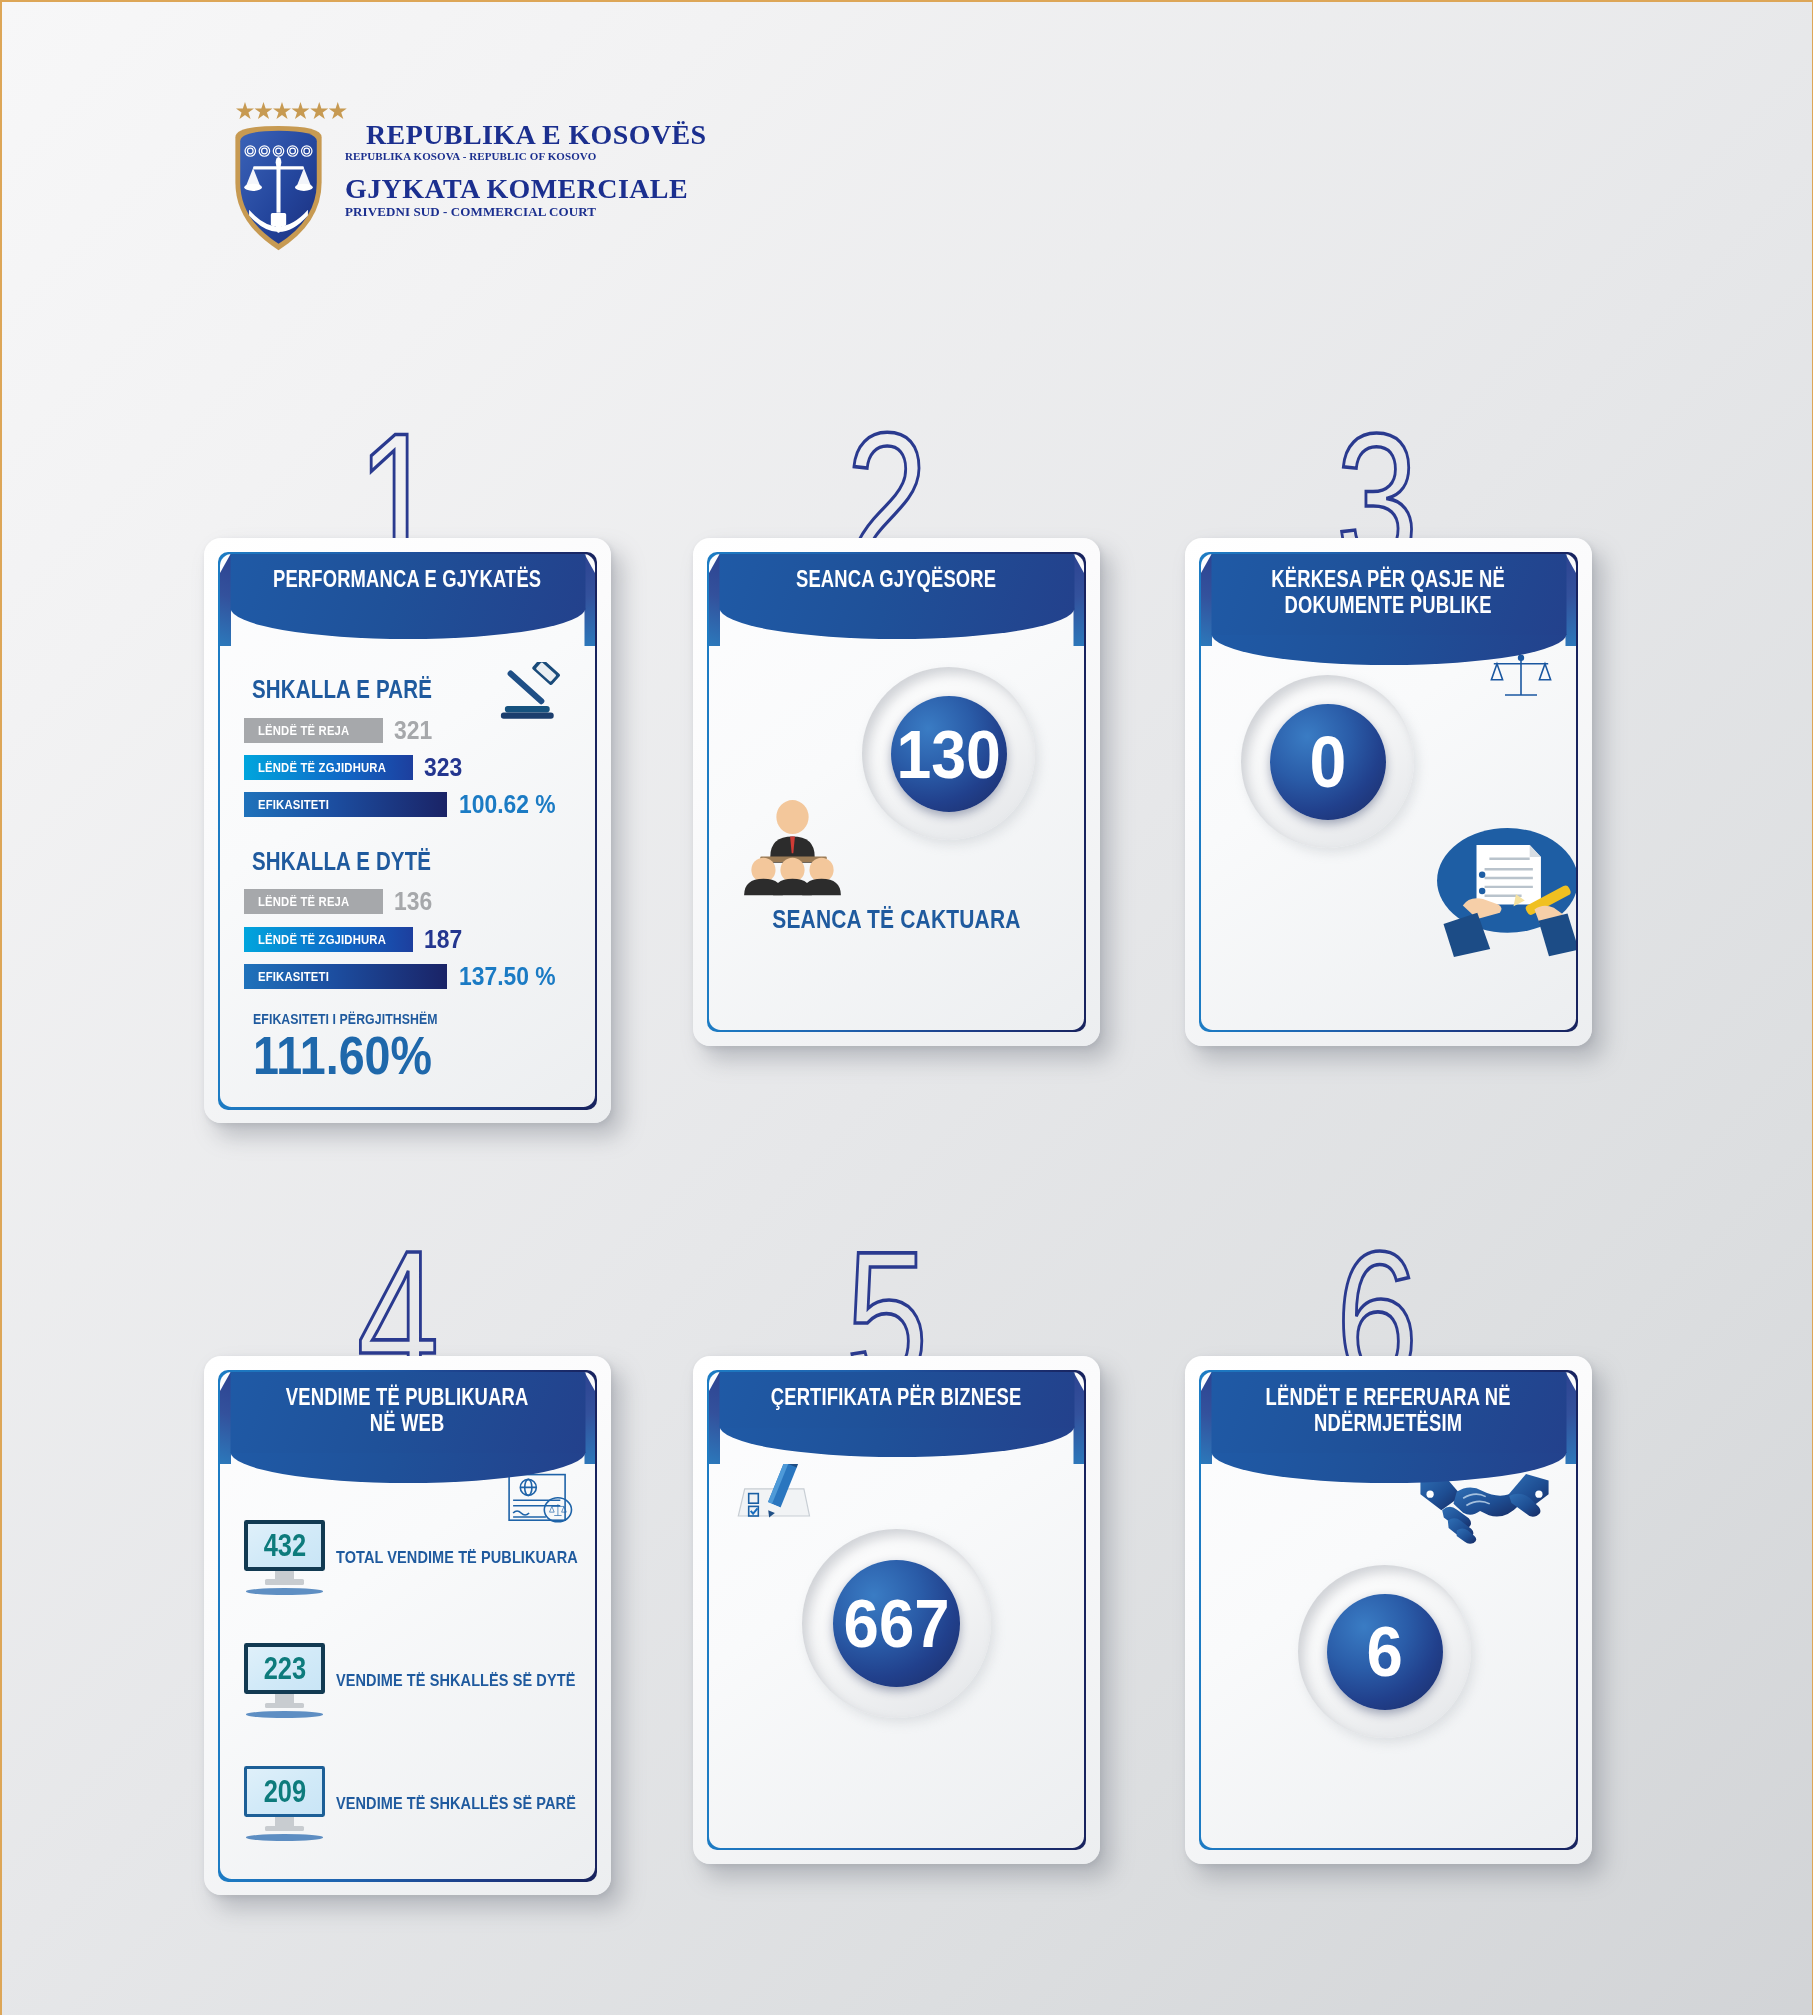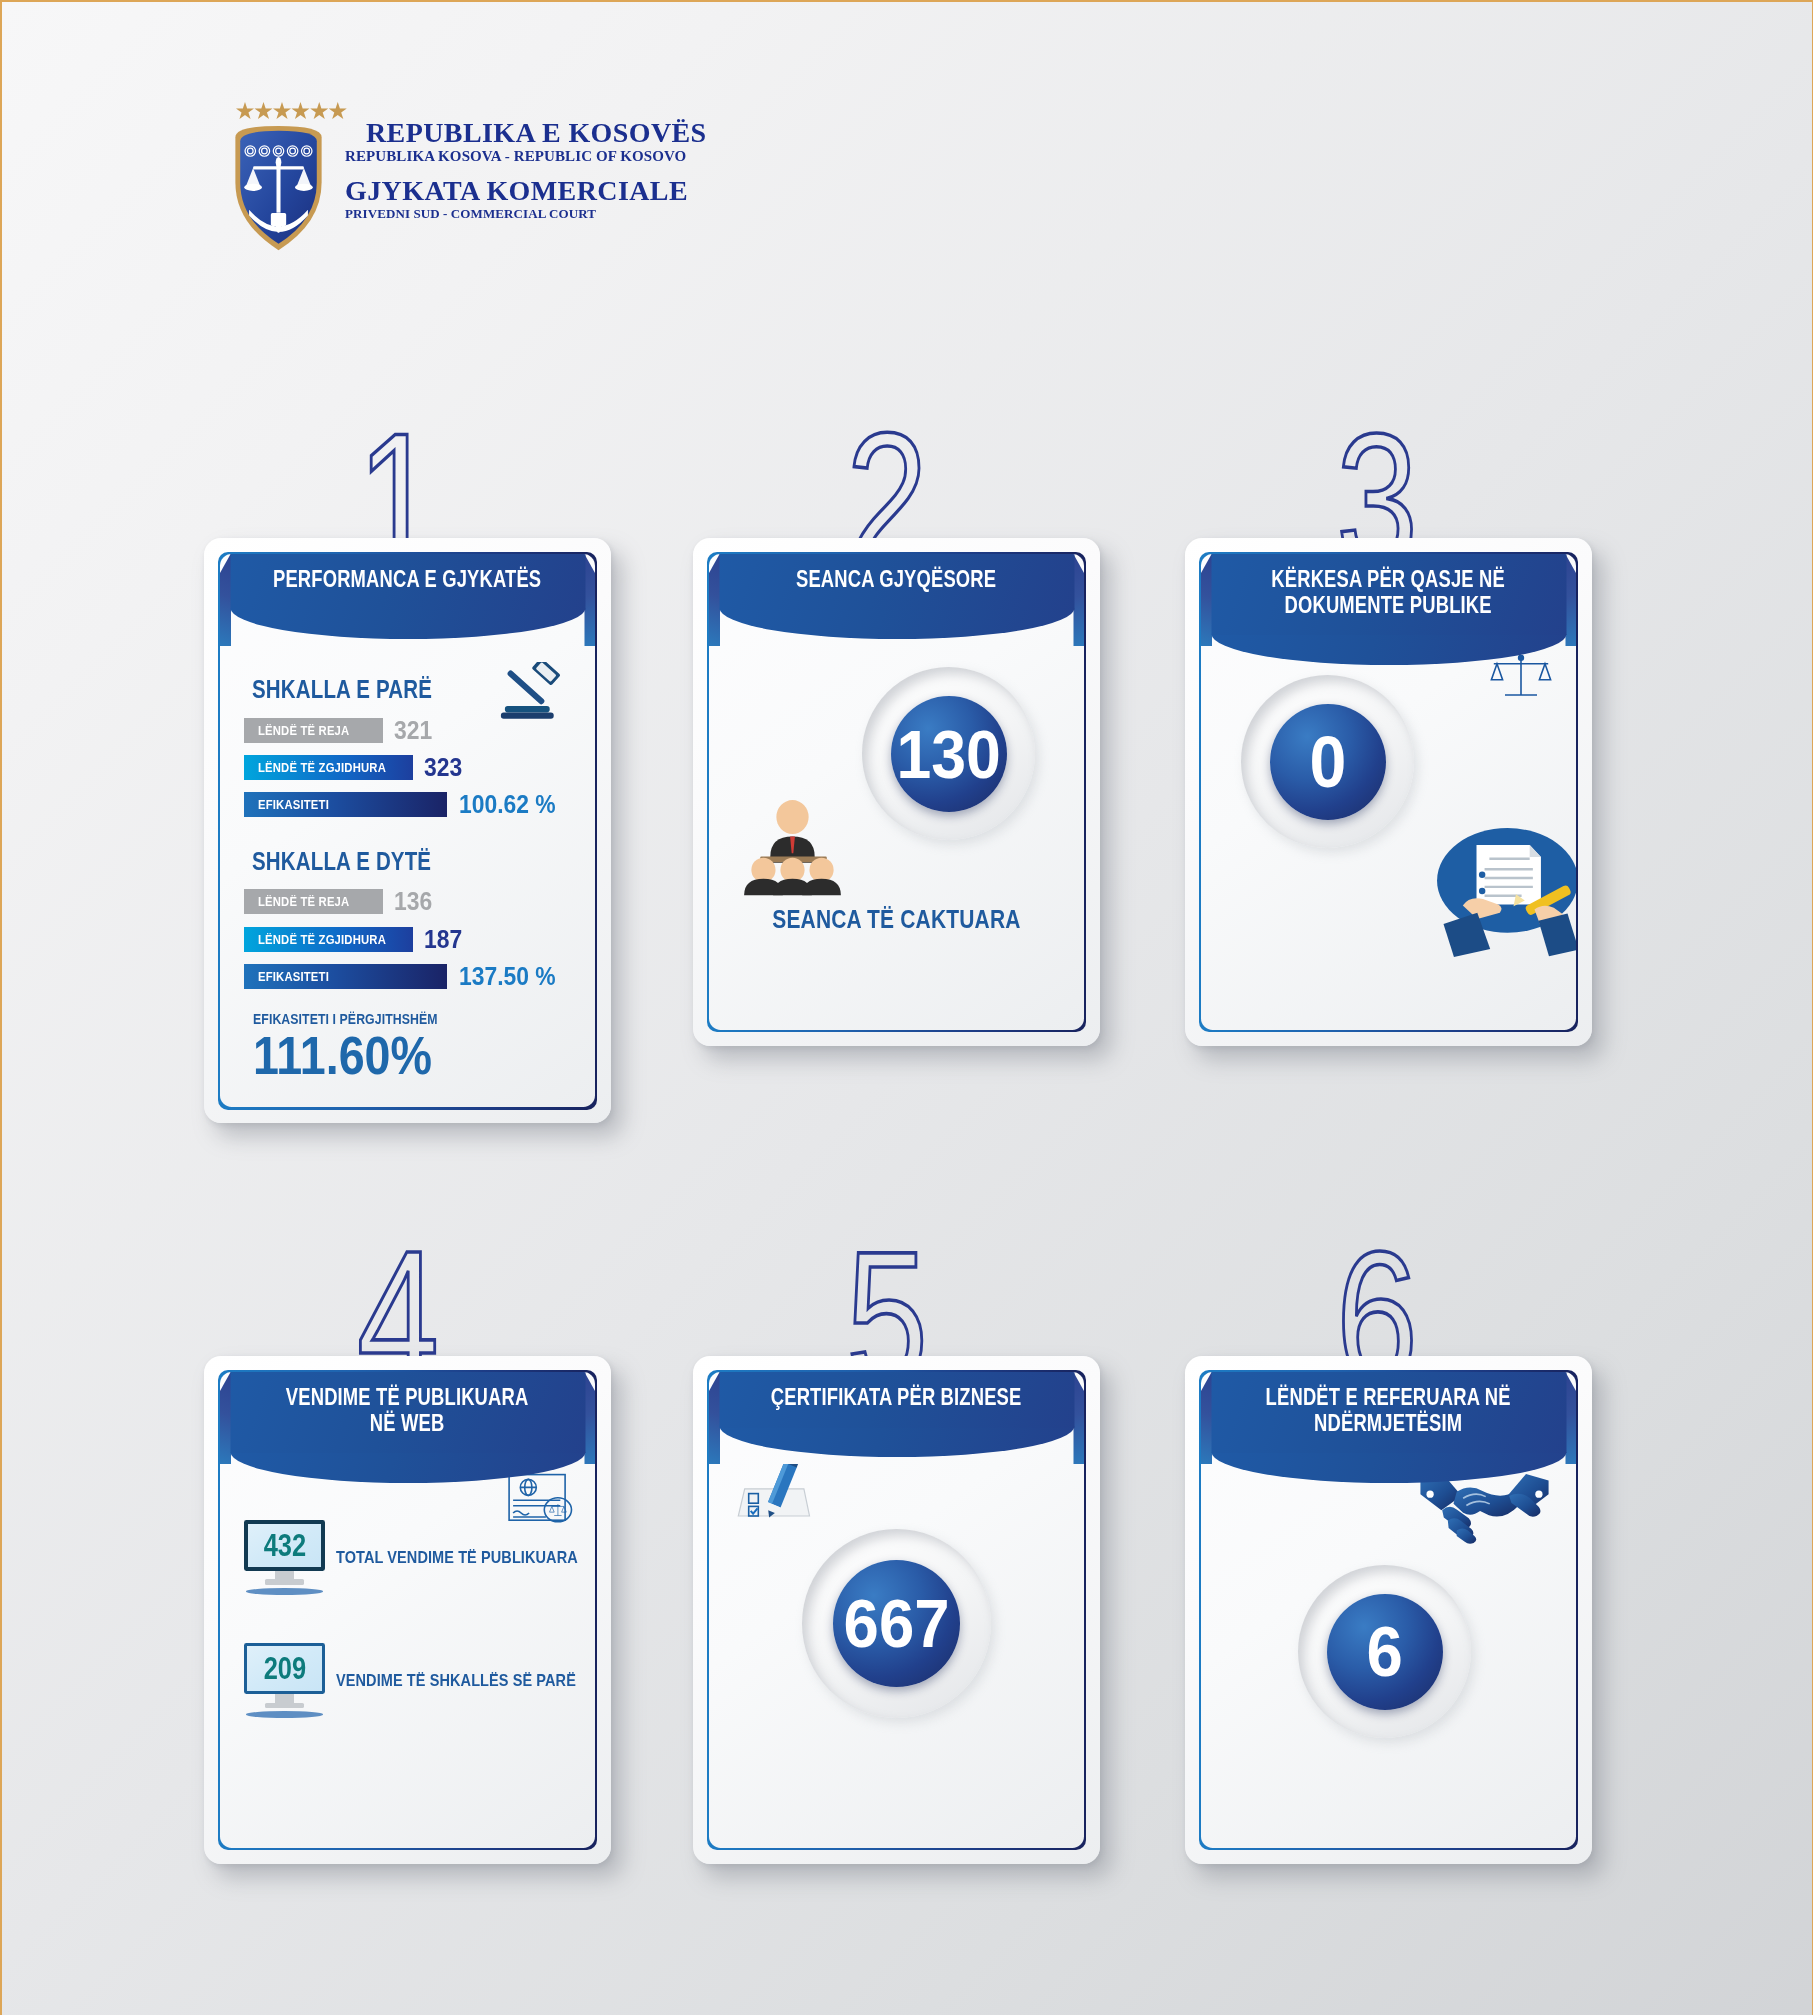--- a/index.html
+++ b/index.html
@@ -16,21 +16,21 @@
     border:2.8px solid #dda657;
     overflow:hidden;
   }
 
   
   #logo-block { position:absolute; left:226px; top:101px; display:flex; align-items:center; gap:16px; }
   .shield-wrap { position:relative; width:101px; height:133px; }
   .stars { position:absolute; top:-3.2px; left:6.4px; width:89px; text-align:center; color:#c79a52; font-size:23.4px; letter-spacing:-2.4px; line-height:1; }
   .logo-text { color:#1b2f8f; line-height:1.0; }
   .lt1 { font-size:28px; font-weight:bold; font-family:"Liberation Serif",serif; letter-spacing:0.4px;margin-left:21px; }
-  .lt2 { font-size:15px; font-weight:bold; font-family:"Liberation Serif",serif; margin-top:1.6px; letter-spacing:0.1px;}
+  .lt2 { font-size:11px; font-weight:bold; font-family:"Liberation Serif",serif; margin-top:1.6px; letter-spacing:0.1px;}
   .lt3 { font-size:28px; font-weight:bold; font-family:"Liberation Serif",serif; margin-top:13.7px; letter-spacing:0.4px;}
   .lt4 { font-size:13px; font-weight:bold; font-family:"Liberation Serif",serif; margin-top:1.6px; letter-spacing:0.1px;}
 
   #title-block { position:absolute; left:943px; top:103px; width:532px; text-align:center; }
   #report-title {
     font-size:71px; font-weight:bold; color:#8d9094;
     transform:scaleX(0.52); transform-origin:center top;
     letter-spacing:2.4px; white-space:nowrap; line-height:0.95;
   }
   #title-rule { display:flex; width:278px; height:15.3px; margin:15.3px auto 0; }
@@ -440,20 +440,31 @@
               <div class="mon-screen">
                     <div class="mon-num">432</div>
                   </div>
               <div class="mon-neck"></div>
                   <div class="mon-base"></div>
                   <div class="mon-shadow"></div>
             </div>
             <div class="mon-label">TOTAL VENDIME TË PUBLIKUARA</div>
           </div>
 
+          <div class="mon-row" style="margin-top:48px;">
+            <div class="monitor">
+              <div class="mon-screen">
+                    <div class="mon-num">223</div>
+                  </div>
+              <div class="mon-neck"></div>
+                  <div class="mon-base"></div>
+                  <div class="mon-shadow"></div>
+            </div>
+            <div class="mon-label">VENDIME TË SHKALLËS SË DYTË</div>
+          </div>
 
           <div class="mon-row" style="margin-top:48px;">
             <div class="monitor">
               <div class="mon-screen thin">
                     <div class="mon-num">209</div>
                   </div>
               <div class="mon-neck"></div>
                   <div class="mon-base"></div>
                   <div class="mon-shadow"></div>
             </div>

